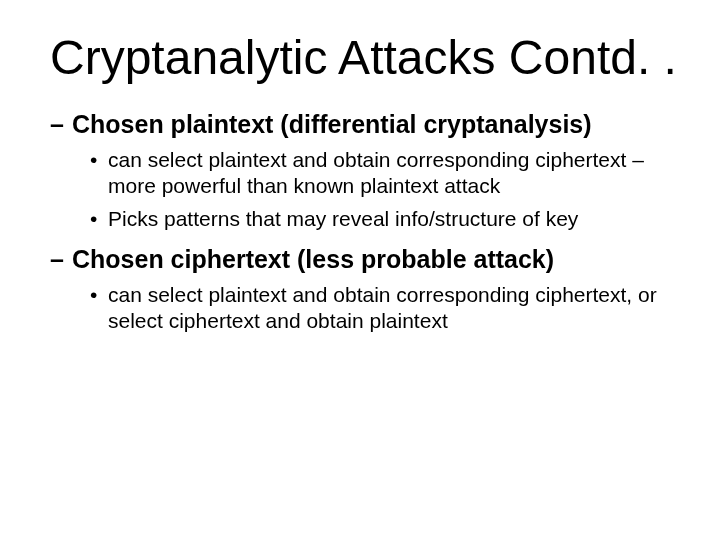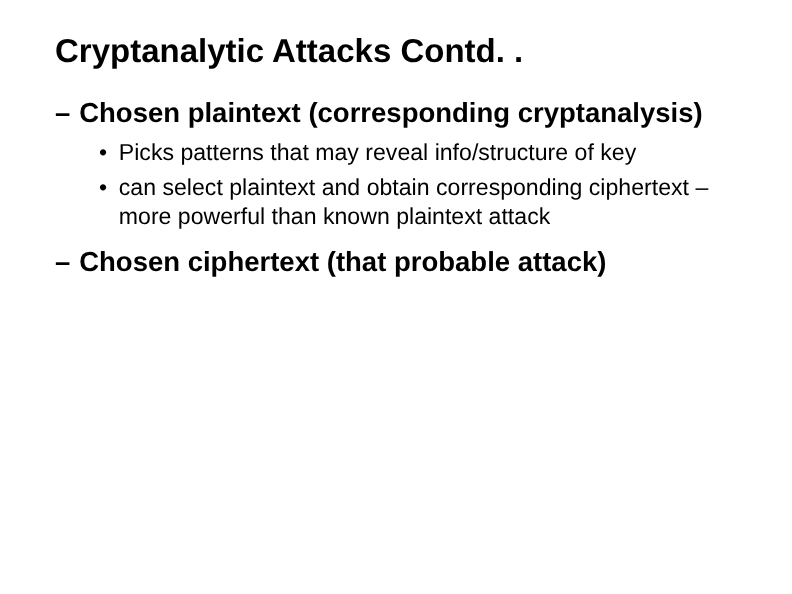--- a/index.html
+++ b/index.html
@@ -11,22 +11,22 @@
     font-family: Arial, Helvetica, sans-serif;
     color: #000000;
   }
   .slide {
     box-sizing: border-box;
     width: 720px;
     height: 540px;
     padding: 20px 40px 20px 50px;
   }
   .title {
-    font-size: 30px;
-    font-weight: 700;
+    font-size: 48px;
+    font-weight: 400;
     margin: 10px 0 24px 0;
     letter-spacing: 0px;
   }
   .level1 {
     font-size: 25px;
     font-weight: 700;
     margin: 12px 0 8px 0;
     padding-left: 22px;
     text-indent: -22px;
     line-height: 1.2;
@@ -49,19 +49,20 @@
     width: 18px;
     text-indent: 0;
   }
 </style>
 </head>
 <body>
 
 <div class="slide">
   <div class="title">Cryptanalytic Attacks Contd. .</div>
 
-  <div class="level1"><span class="dash">– </span><span>Chosen plaintext (corresponding cryptanalysis)</span></div>
+  <div class="level1"><span class="dash">– </span><span>Chosen plaintext (differential cryptanalysis)</span></div>
+  <div class="level2"><span class="bullet">• </span><span>can select plaintext and obtain corresponding ciphertext – more powerful than known plaintext attack</span></div>
   <div class="level2"><span class="bullet">• </span><span>Picks patterns that may reveal info/structure of key</span></div>
-  <div class="level2"><span class="bullet">• </span><span>can select plaintext and obtain corresponding ciphertext – more powerful than known plaintext attack</span></div>
 
-  <div class="level1"><span class="dash">– </span><span>Chosen ciphertext (that probable attack)</span></div>
+  <div class="level1"><span class="dash">– </span><span>Chosen ciphertext (less probable attack)</span></div>
 
+  <div class="level2"><span class="bullet">• </span><span>can select plaintext and obtain corresponding ciphertext, or select ciphertext and obtain plaintext</span></div>
 </div>
 
 </body></html>

